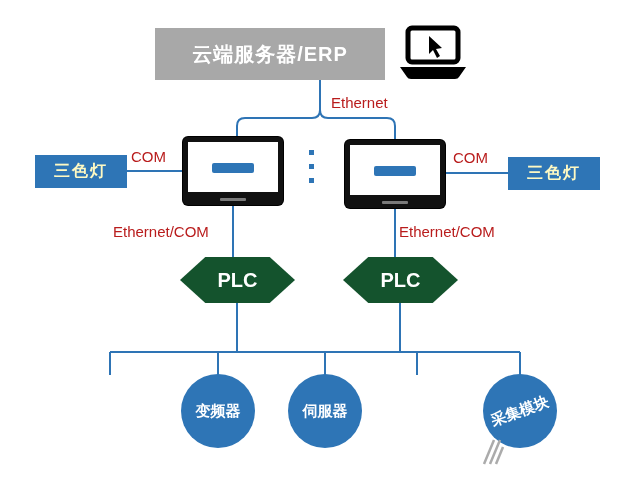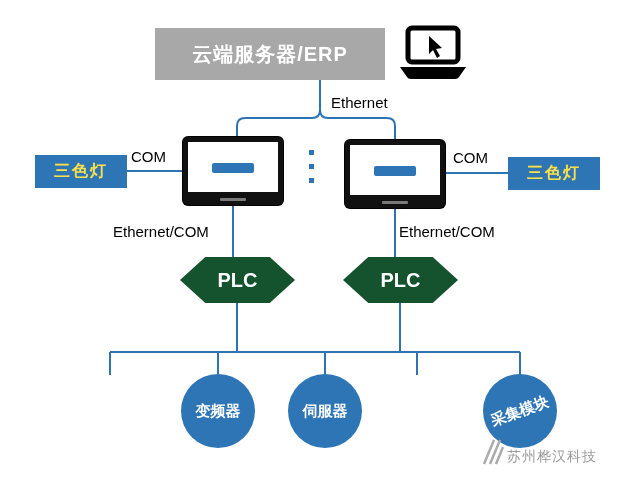--- a/index.html
+++ b/index.html
@@ -1,22 +1,22 @@
 <!DOCTYPE html>
 <html><head>
 <meta charset="utf-8">
 <style>
   html,body{margin:0;padding:0;background:#ffffff;}
   body{font-family:"Liberation Sans","DejaVu Sans",sans-serif;}
   #stage{position:relative;width:636px;height:483px;background:#ffffff;overflow:hidden;}
   .abs{position:absolute;}
   .ctext{display:flex;align-items:center;justify-content:center;text-align:center;font-weight:bold;}
   .graybox{background:#A8A8A8;color:#ffffff;font-size:20px;letter-spacing:1px;}
-  .bluebox{background:#2E75B6;color:#fde047;font-size:16px;letter-spacing:2px;}
-  .lbl{color:#000000;font-size:15px;white-space:nowrap;}
+  .bluebox{background:#2E75B6;color:#fef9c3;font-size:16px;letter-spacing:2px;}
+  .lbl{color:#b91c1c;font-size:15px;white-space:nowrap;}
   .hex{background:#14532d;color:#ffffff;font-size:20px;
        clip-path:polygon(22% 0%,78% 0%,100% 50%,78% 100%,22% 100%,0% 50%);}
   .devcircle{background:#2E75B6;border-radius:50%;color:#ffffff;font-size:15px;}
   .monitor{background:#111111;border-radius:5px;box-shadow:0 0 0 1px #000;}
   .screen{position:absolute;left:5px;top:5px;right:5px;bottom:13px;background:#ffffff;}
   .screenlogo{position:absolute;left:50%;top:42%;width:42px;height:10px;margin-left:-21px;
               background:#2E75B6;border-radius:2px;}
   .bezelbar{position:absolute;left:50%;bottom:4px;width:26px;height:3px;margin-left:-13px;
             background:#7a7a7a;border-radius:1px;}
   .dot{position:absolute;width:5px;height:5px;background:#2E75B6;}
@@ -114,17 +114,14 @@
   </div>
   <div class="abs ctext devcircle" style="left:483px;top:374px;width:74px;height:74px;">
     <span style="display:inline-block;transform:rotate(-20deg);">采集模块</span>
   </div>
 
   <svg class="abs" style="left:481px;top:436px;" width="24" height="30" viewBox="0 0 24 30" stroke="#ABABAB" stroke-width="2.5" fill="none">
     <path d="M3,28 L13,4"></path>
     <path d="M9,28 L19,4"></path>
     <path d="M15,28 L22,11"></path>
   </svg>
-  <div class="abs watermark" style="left:507px;top:448px;">
-    <span>苏州桦汉科技</span>
-  </div>
 
 </div>
 
 </body></html>

